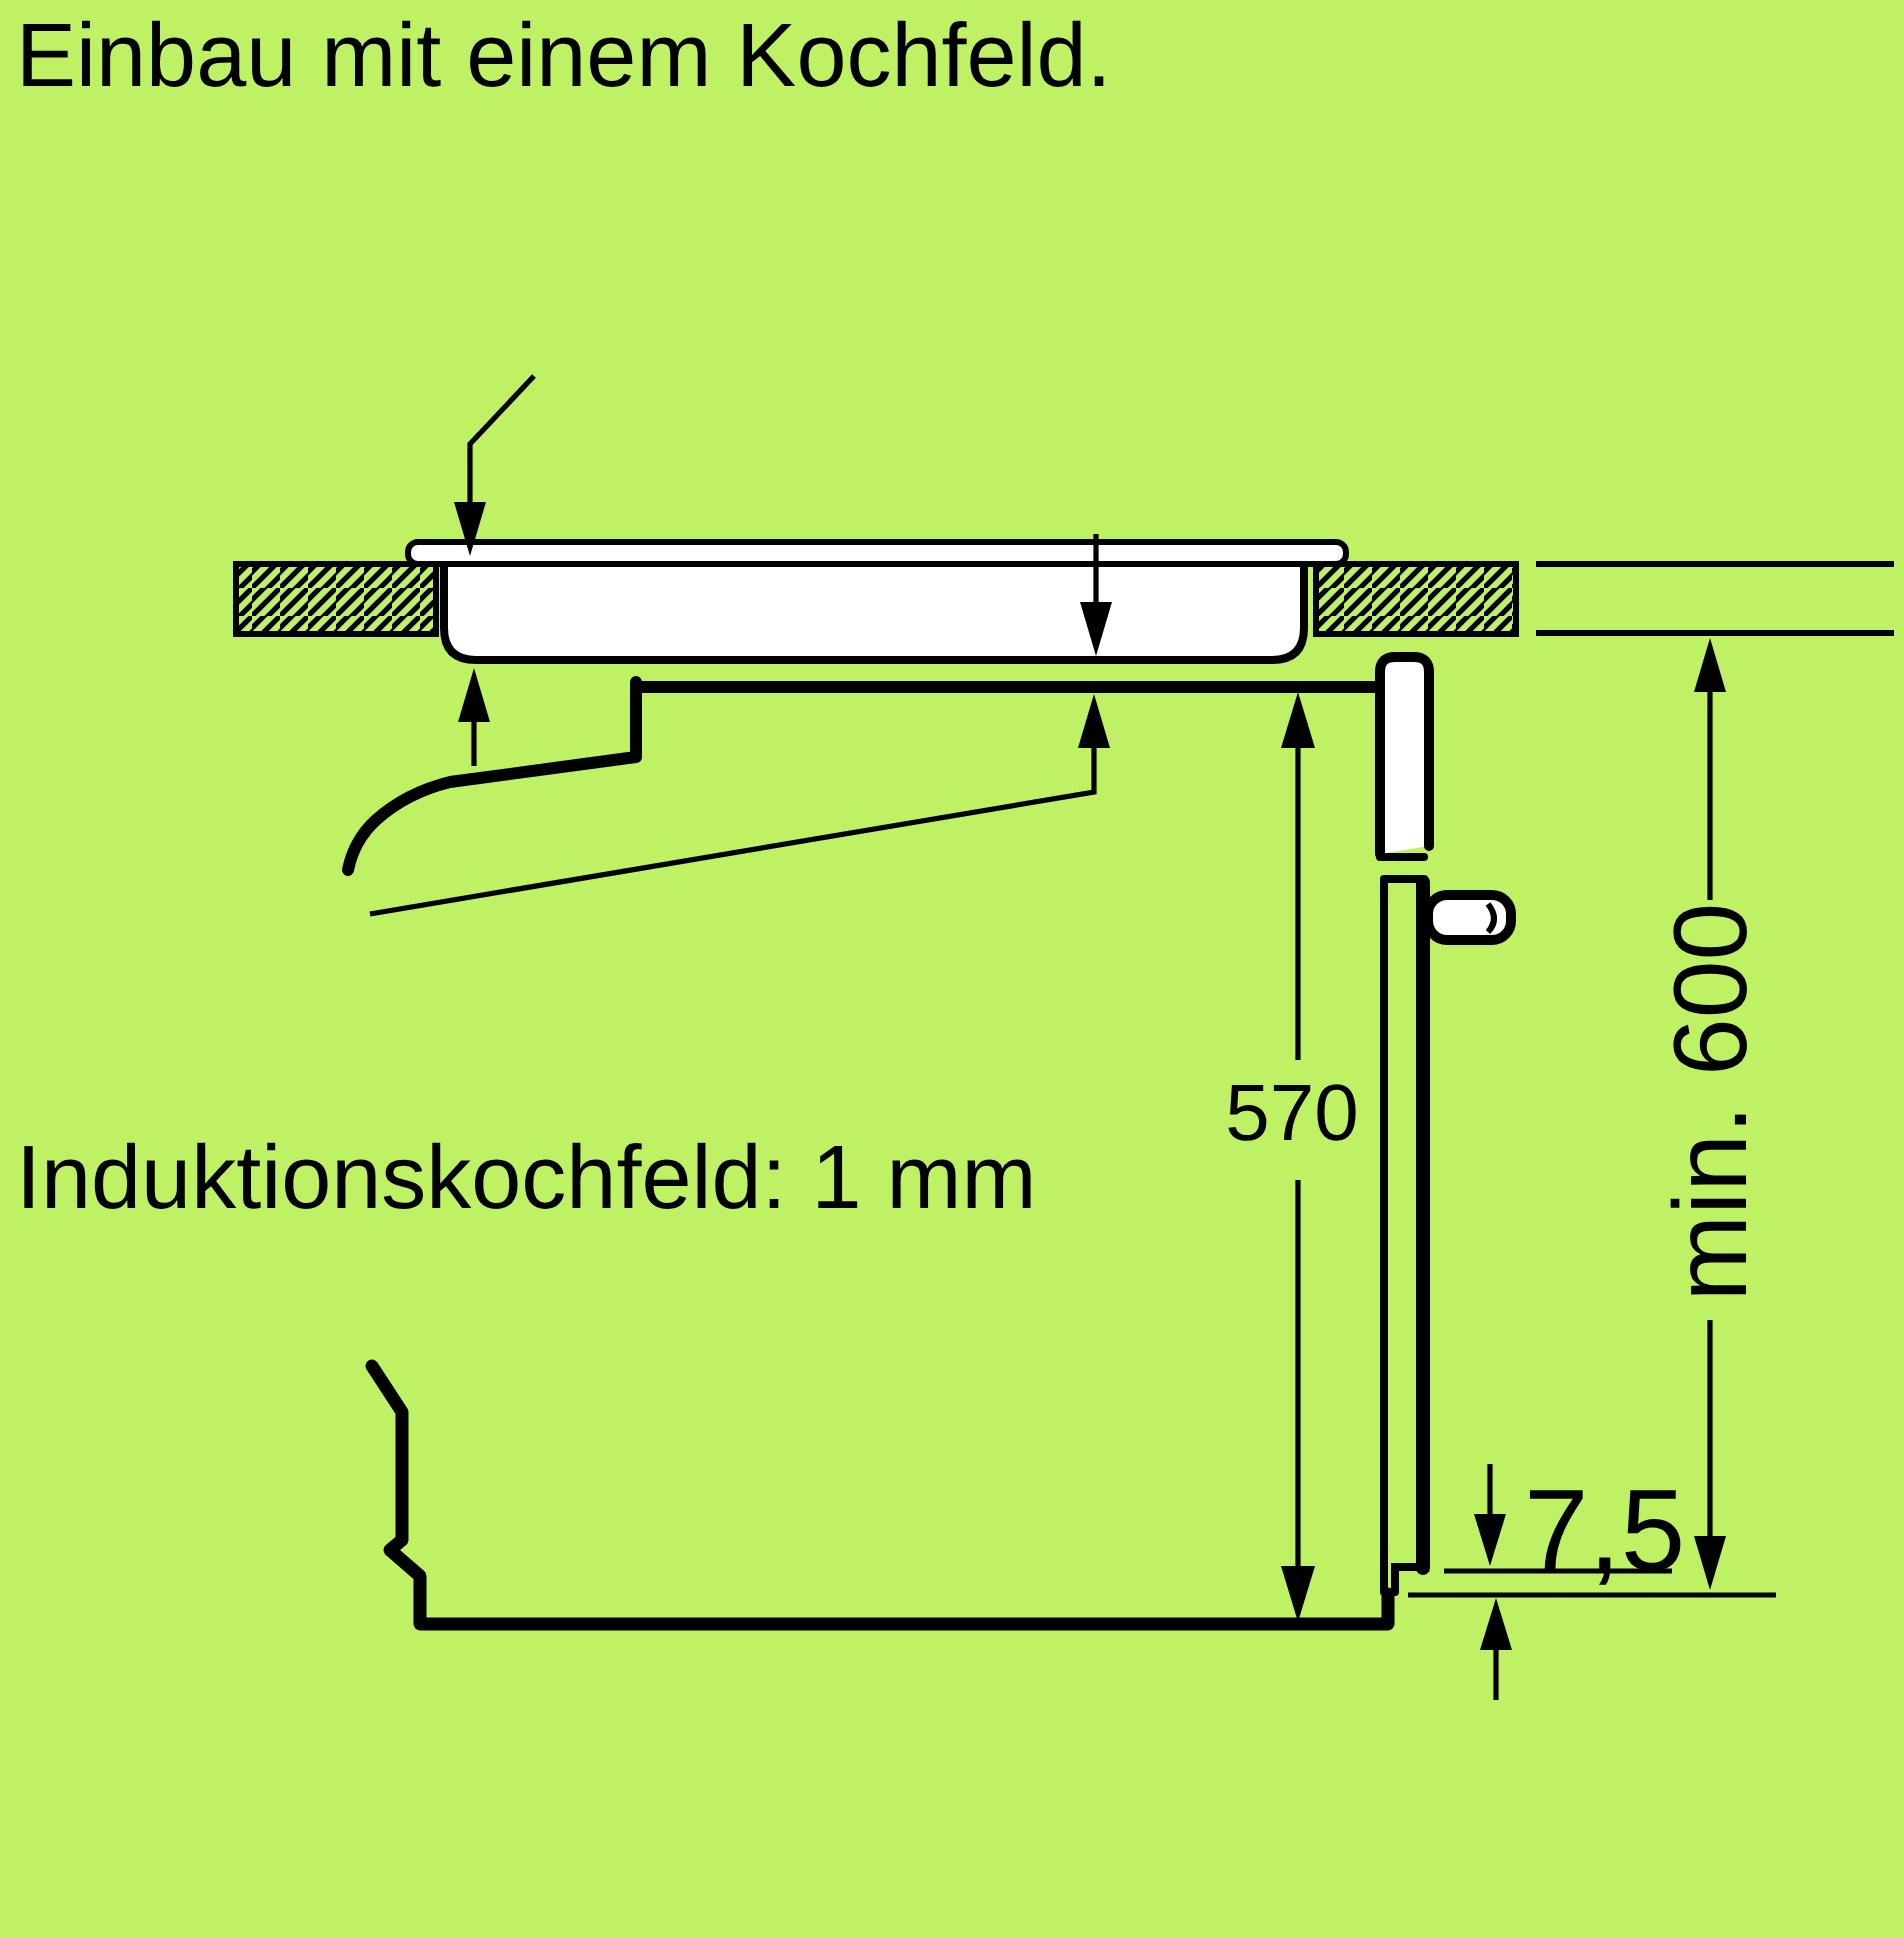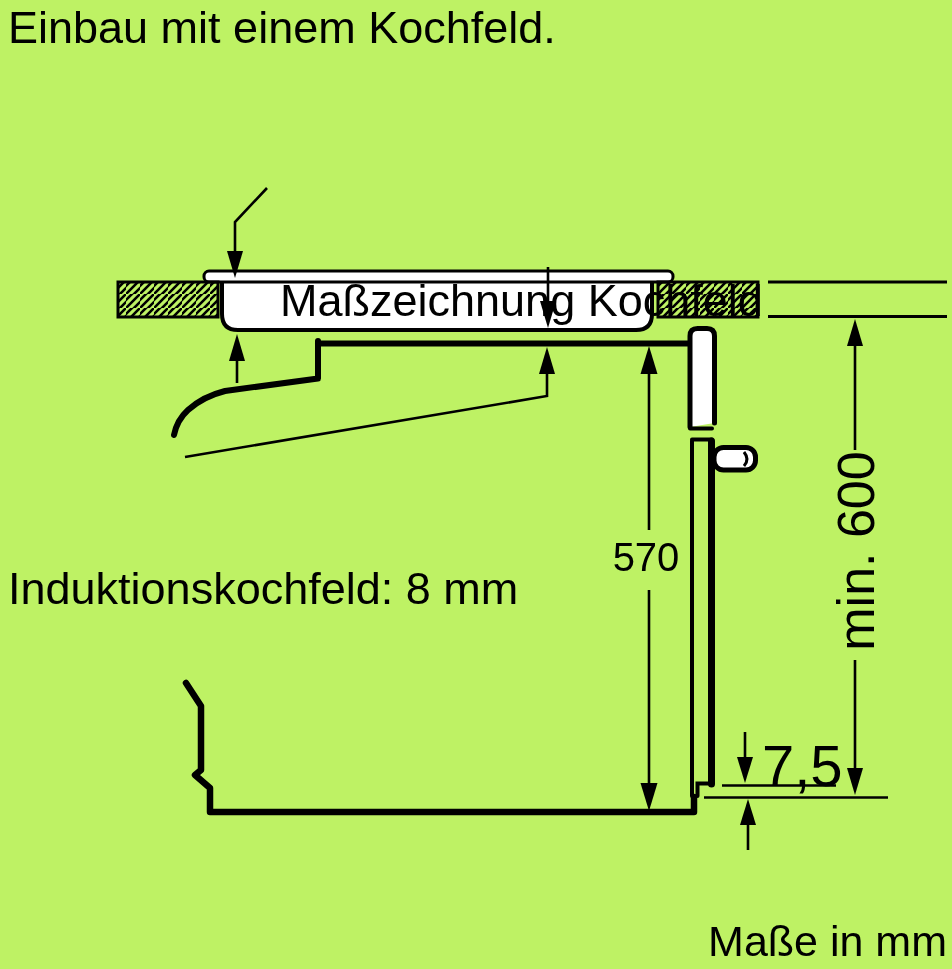--- a/index.html
+++ b/index.html
@@ -107,29 +107,27 @@
       <path d="M745,732 V760" stroke="#000" stroke-width="2.6"></path>
       <polygon points="745,783 737,757 753,757" fill="#000"></polygon>
       <path d="M748,850 V822" stroke="#000" stroke-width="2.6"></path>
       <polygon points="748,799 740,825 756,825" fill="#000"></polygon>
     </g>
   </svg>
 
   <div class="txt title">Einbau mit einem Kochfeld.</div>
 
   <div class="txt callout">
-    <div>Maßzeichnung Kochfeld</div>
   </div>
 
   <div class="txt clearance">
-    <div>Induktionskochfeld: 8 mm</div>
+    <div>Induktionskochfeld: 1 mm</div>
     
   </div>
 
   <div class="txt dim-570">570</div>
 
   <div class="txt dim-600">min. 600</div>
 
   <div class="txt dim-75">7,5</div>
 
-  <div class="txt units">Maße in mm</div>
 
 </div>
 
 </body></html>

